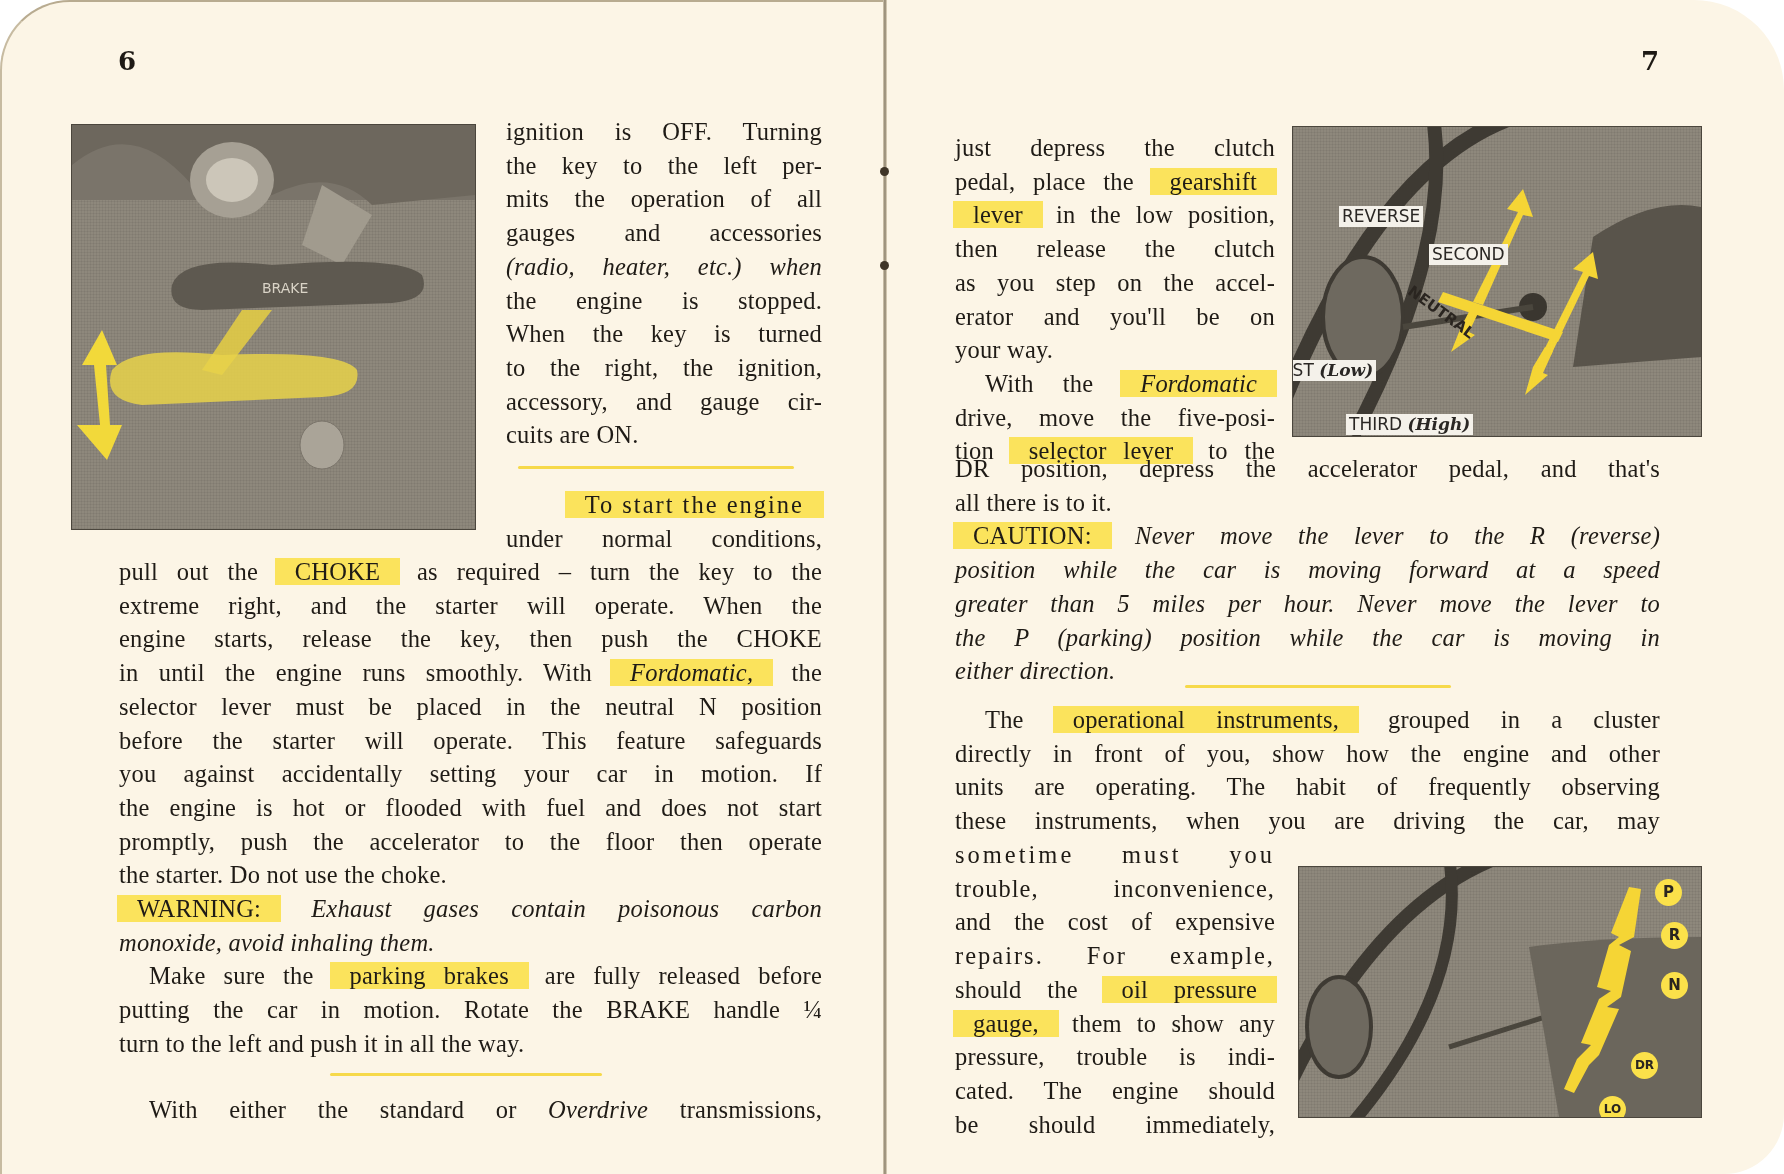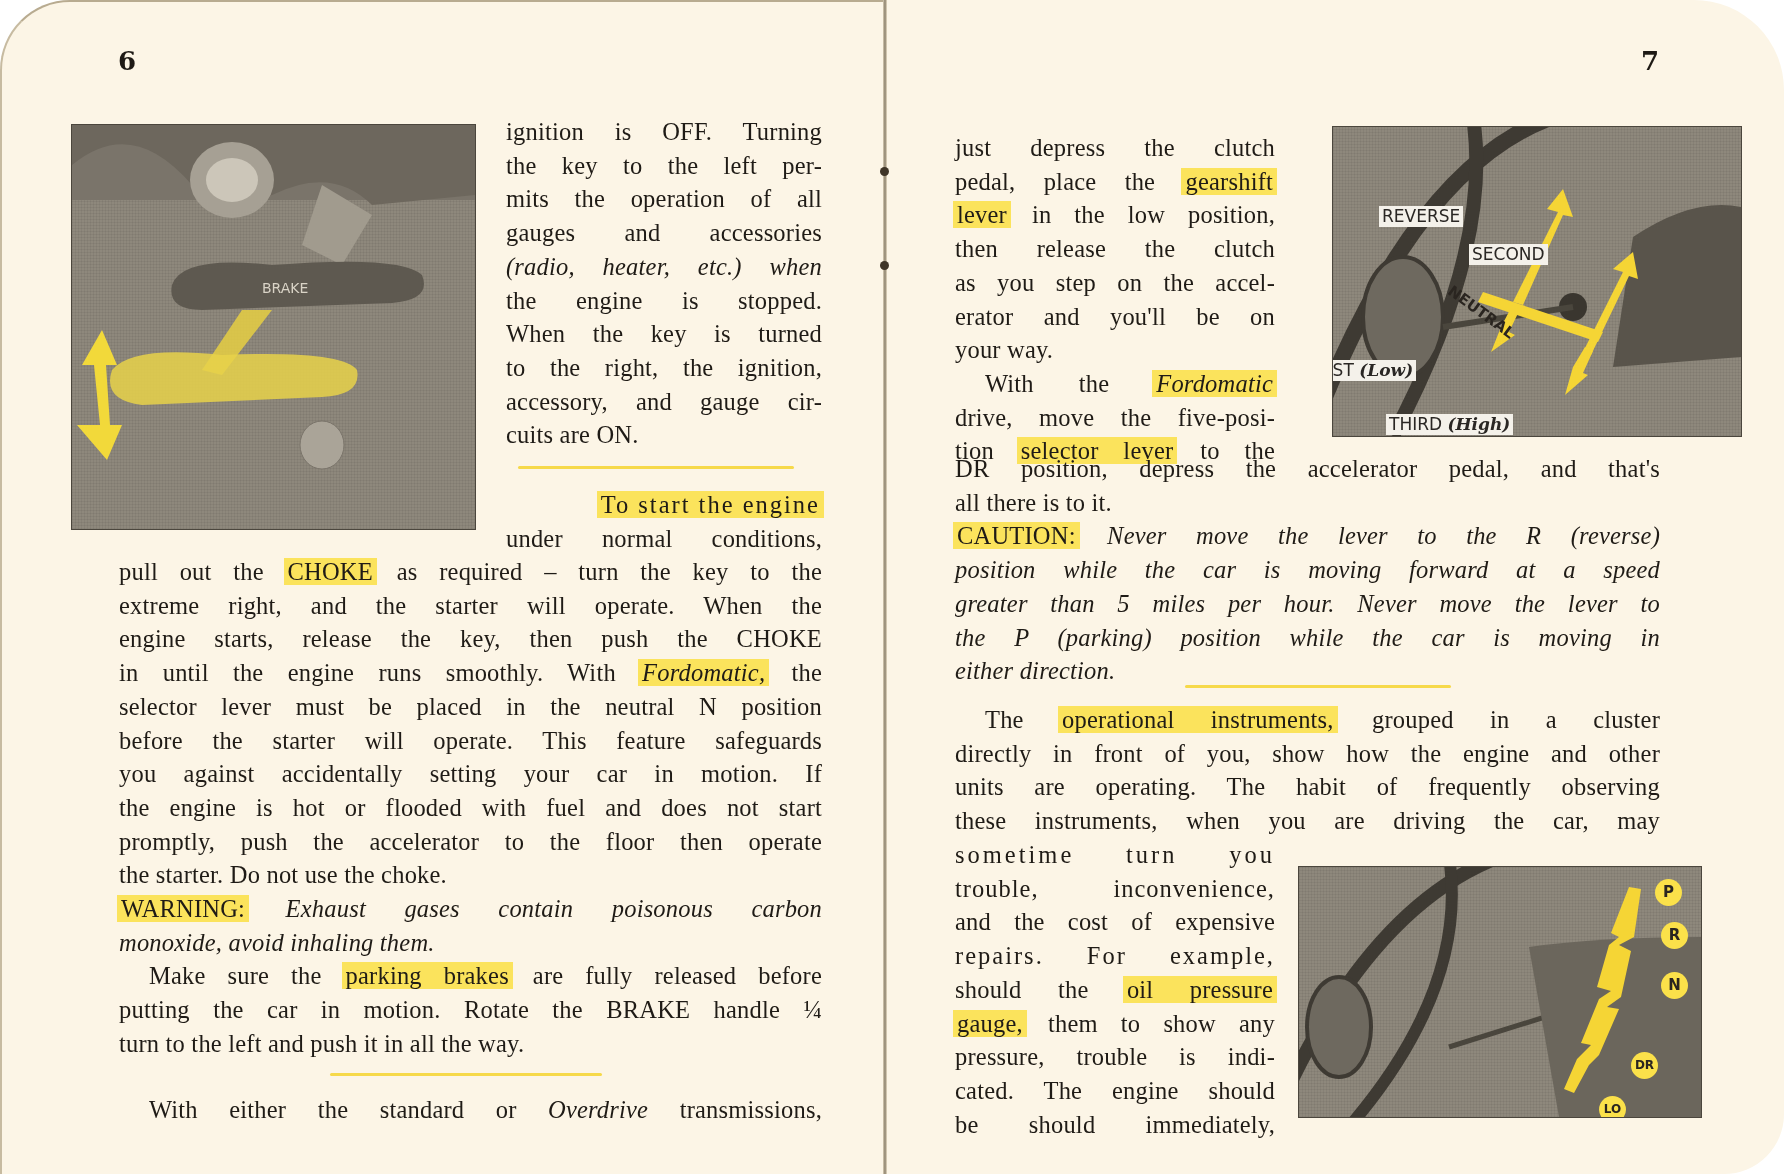--- a/index.html
+++ b/index.html
@@ -17,21 +17,21 @@
   .page.right { left:886px; width:898px; border-top-right-radius:90px; border-bottom-right-radius:60px; }
   .gutter { position:absolute; left:883px; top:0; width:4px; height:1174px; background:linear-gradient(90deg,#d9ceb7,#8a7f6a,#e8ddc6); }
   .staple { position:absolute; left:880px; width:9px; height:9px; border-radius:50%; background:#3f3528; }
   .pagenum { position:absolute; font-family:"DejaVu Serif", serif; font-weight:bold; font-size:26px; color:#1e1a15; }
   .txt {
     position:absolute; font-family:Liberation Serif, serif;
     font-size:24.5px; line-height:33.7px; color:#1f1b16; text-align:justify; letter-spacing:0.2px;
   }
   .txt .line { display:block; white-space:nowrap; text-align-last:justify; text-align:justify; }
   .txt .line.last { text-align-last:left; }
-  .hl { background:#fbe35c; padding:0 4px; margin:0 -2px; }
+  .hl { background:#fbe35c; padding:0 20px; margin:0 -2px; }
   .it { font-style:italic; }
   .rule { position:absolute; height:3px; background:#f6d94a; border-radius:2px; }
   .photo {
     position:absolute; overflow:hidden;
     background:
       repeating-linear-gradient(90deg, rgba(0,0,0,0.05) 0 1px, transparent 1px 3px),
       repeating-linear-gradient(0deg, rgba(0,0,0,0.05) 0 1px, transparent 1px 3px),
       #8e887c;
     border:1px solid #4b463d;
   }
@@ -122,21 +122,21 @@
   <span class="line"><span class="hl">lever</span> <span>in the low position,</span></span>
   <span class="line">then release the clutch</span>
   <span class="line">as you step on the accel-</span>
   <span class="line">erator and you'll be on</span>
   <span class="line last">your way.</span>
   <span class="line" style="padding-left:30px;box-sizing:border-box"><span>With the</span> <span class="hl it">Fordomatic</span></span>
   <span class="line">drive, move the five-posi-</span>
   <span class="line"><span>tion</span> <span class="hl">selector lever</span> <span>to the</span></span>
 </div>
 
-<div class="photo" style="left:1332px;top:126px;width:408px;height:309px">
+<div class="photo" style="left:1292px;top:126px;width:408px;height:309px">
   <svg viewBox="0 0 408 309">
     <path d="M-20 300 Q80 40 220 -10" stroke="#3e3a33" stroke-width="16" fill="none"></path>
     <path d="M140 -10 Q160 120 60 309" stroke="#3e3a33" stroke-width="14" fill="none"></path>
     <ellipse cx="70" cy="190" rx="40" ry="60" fill="#6e695f" stroke="#3e3a33" stroke-width="4"></ellipse>
     <path d="M300 110 Q360 70 408 80 L408 230 L280 240Z" fill="#59544b"></path>
     <circle cx="240" cy="180" r="14" fill="#3a362f"></circle>
     <path d="M110 200 L240 180" stroke="#4a463d" stroke-width="6"></path>
     <g fill="#f5d535">
       <polygon points="180,175 225,85 214,82 230,62 240,90 230,88 190,178"></polygon>
       <polygon points="168,200 158,225 182,208 176,205 188,180 180,177"></polygon>
@@ -163,21 +163,21 @@
 </div>
 <div class="rule" style="left:1185px;top:685px;width:266px"></div>
 
 <div class="txt" style="left:955px;top:703px;width:705px">
   <span class="line" style="padding-left:30px;box-sizing:border-box"><span>The</span> <span class="hl">operational instruments,</span> <span>grouped in a cluster</span></span>
   <span class="line">directly in front of you, show how the engine and other</span>
   <span class="line">units are operating. The habit of frequently observing</span>
   <span class="line">these instruments, when you are driving the car, may</span>
 </div>
 <div class="txt" style="left:955px;top:838px;width:320px">
-  <span class="line" style="letter-spacing:3px">sometime turn you</span>
+  <span class="line" style="letter-spacing:3px">sometime must you</span>
   <span class="line" style="letter-spacing:1px">trouble, inconvenience,</span>
   <span class="line">and the cost of expensive</span>
   <span class="line" style="letter-spacing:2px">repairs. For example,</span>
   <span class="line"><span>should the</span> <span class="hl">oil pressure</span></span>
   <span class="line"><span class="hl">gauge,</span> <span>them to show any</span></span>
   <span class="line">pressure, trouble is indi-</span>
   <span class="line">cated. The engine should</span>
   <span class="line">be should immediately,</span>
 </div>
 

